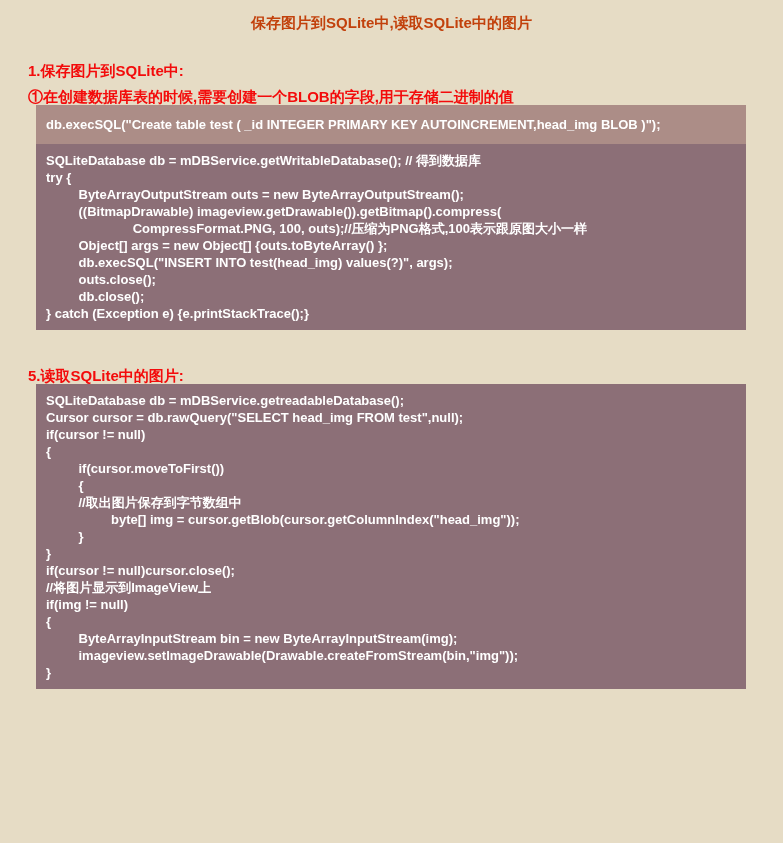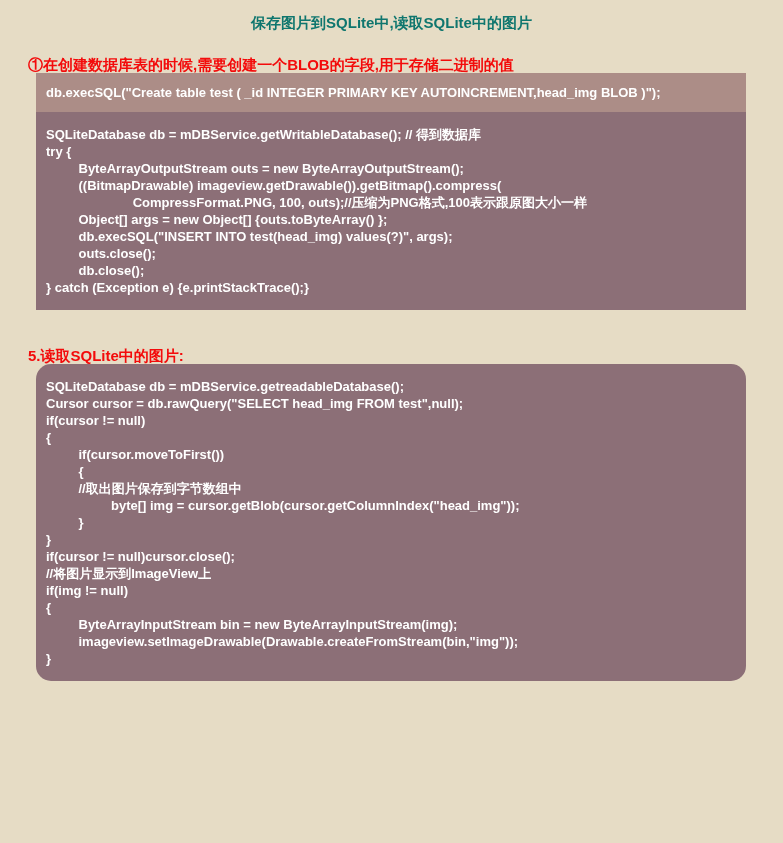--- a/index.html
+++ b/index.html
@@ -9,35 +9,35 @@
   body {
     width: 783px;
     height: 843px;
     background: #e6dcc5;
     font-family: "Liberation Sans", sans-serif;
     overflow: hidden;
   }
   .doc-title {
     margin: 14px 0 0 0;
     text-align: center;
-    color: #0f766e;
+    color: #c2410c;
     font-size: 15px;
     line-height: 17px;
     font-weight: bold;
   }
   .h-red {
     color: #f30b0b;
     font-size: 15px;
     line-height: 16px;
     font-weight: bold;
     margin-left: 28px;
     margin-right: 28px;
   }
   .h1-first { margin-top: 32px; }
-  .step-1   { margin-top: 26px; }
+  .step-1   { margin-top: 10px; }
   .step-2   { margin-top: 14px; }
   .h1-second{ margin-top: 38px; }
   pre.code {
     box-sizing: border-box;
     margin: 0 0 0 36px;
     width: 710px;
     color: #ffffff;
     font-family: "Liberation Sans", sans-serif;
     font-weight: bold;
     font-size: 13px;
@@ -45,32 +45,33 @@
     white-space: pre;
     overflow: hidden;
   }
   .code-light {
     background: #ac8d87;
     padding: 11px 10px;
     margin-top: 27px;
   }
   .code-dark {
     background: #8c6f77;
-    padding: 14px 10px;
+    padding: 8px 10px;
   }
   .code-save { margin-top: 10px; }
-  .code-read { margin-top: 28px; border-radius: 15px; }
+  .code-read { margin-top: 28px; }
 </style>
 </head>
 <body>
 
 <div>
 
   <div class="doc-title">保存图片到SQLite中,读取SQLite中的图片</div>
 
+  <div class="h-red h1-first">1.保存图片到SQLite中:</div>
 
   <div class="h-red step-1">①在创建数据库表的时候,需要创建一个BLOB的字段,用于存储二进制的值</div>
 
   <pre class="code code-light">db.execSQL("Create table test ( _id INTEGER PRIMARY KEY AUTOINCREMENT,head_img BLOB )");</pre>
 
 
   <pre class="code code-dark code-save">SQLiteDatabase db = mDBService.getWritableDatabase(); // 得到数据库
 try {
          ByteArrayOutputStream outs = new ByteArrayOutputStream();
          ((BitmapDrawable) imageview.getDrawable()).getBitmap().compress(

